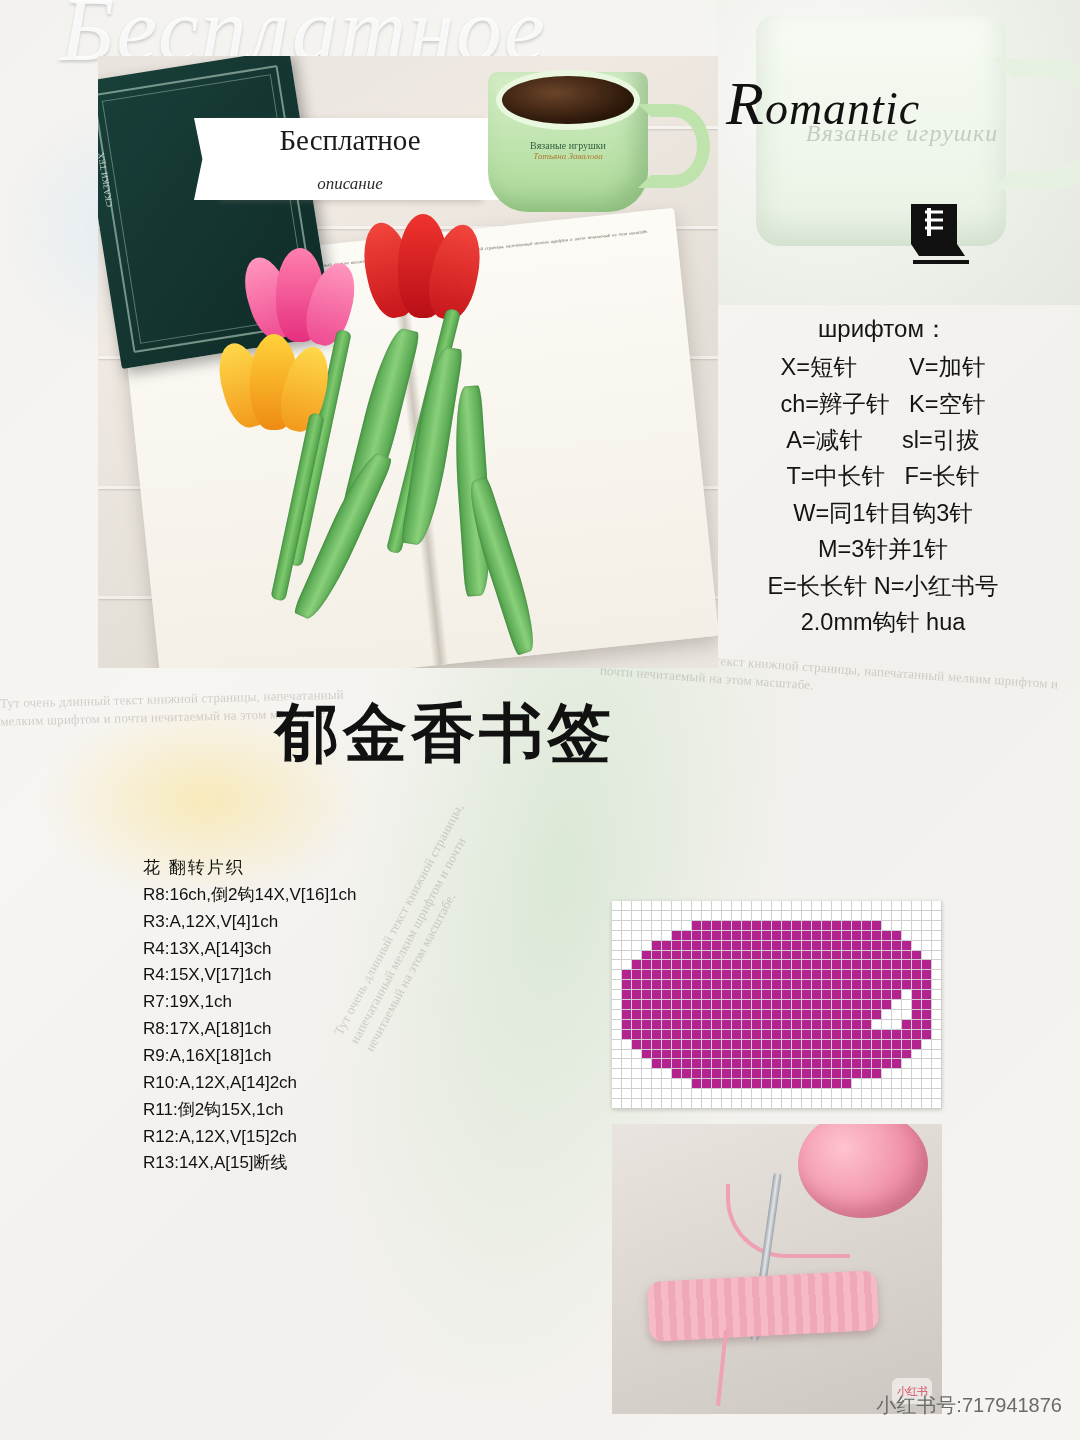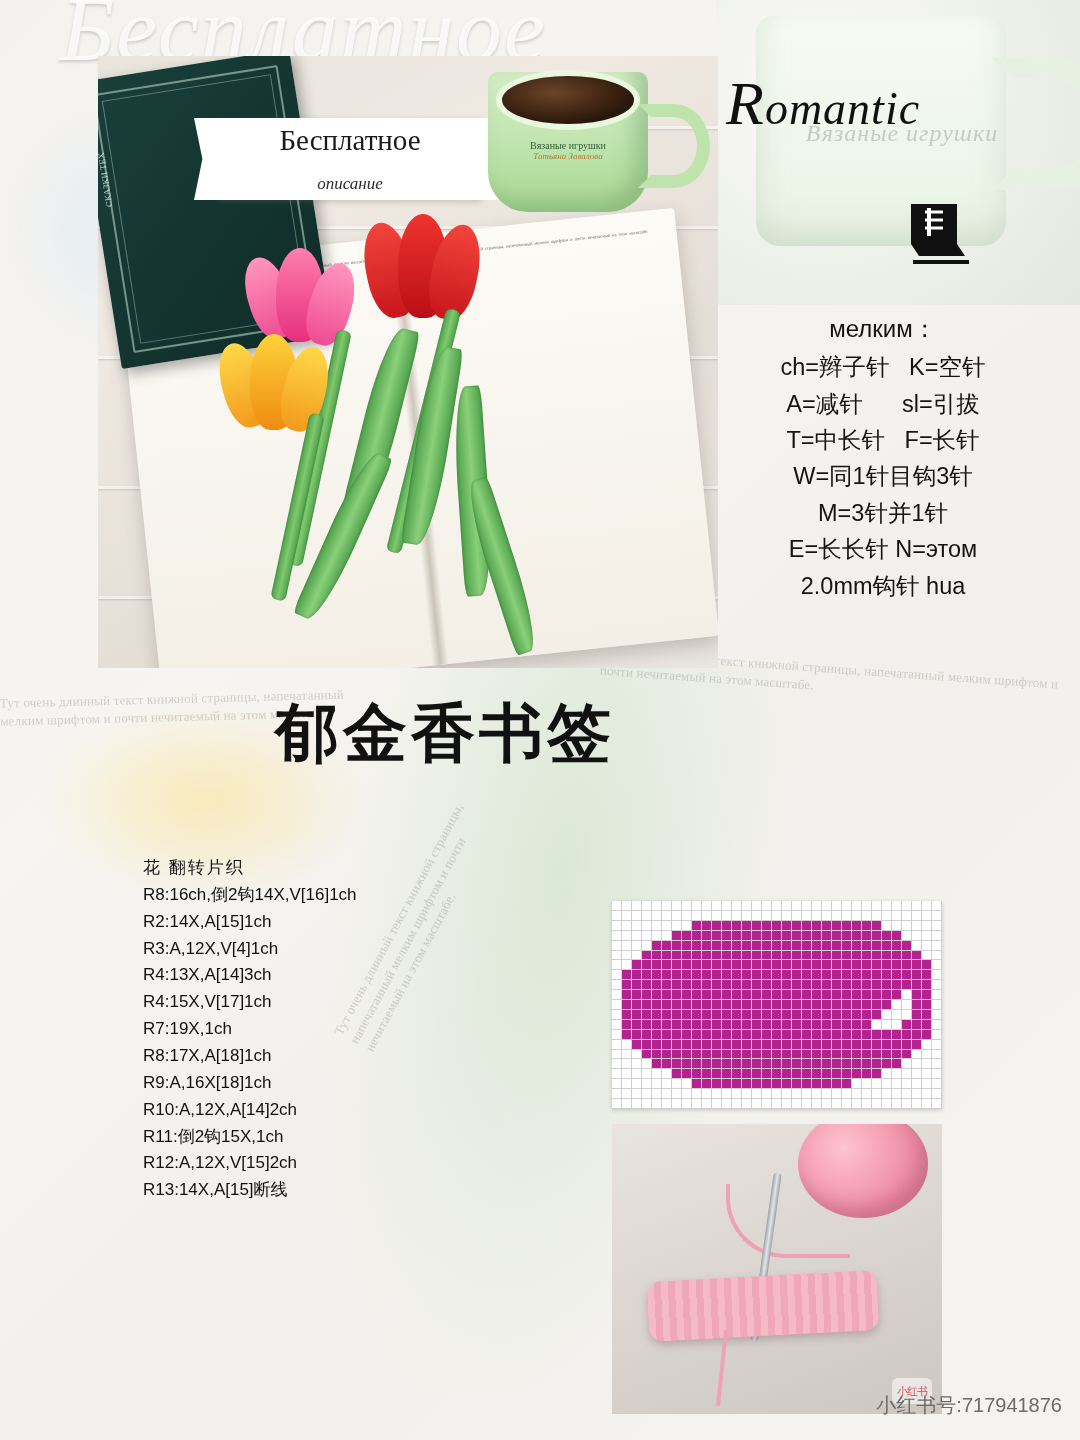--- a/index.html
+++ b/index.html
@@ -525,36 +525,36 @@
   </div>
 
   <div class="leaf" style="left:266px;top:270px;width:34px;height:190px;transform:rotate(14deg);"></div>
   <div class="leaf" style="left:318px;top:290px;width:32px;height:200px;transform:rotate(9deg);"></div>
   <div class="leaf" style="left:360px;top:330px;width:30px;height:210px;transform:rotate(-4deg);"></div>
   <div class="leaf" style="left:230px;top:390px;width:30px;height:180px;transform:rotate(24deg);"></div>
   <div class="leaf" style="left:390px;top:420px;width:28px;height:180px;transform:rotate(-18deg);"></div>
 </div>
 
 <div class="legend">
-  <div class="legend-title">мелким：</div>
+  <div class="legend-title">шрифтом：</div>
+  <div class="row">X=短针        V=加针</div>
   <div class="row">ch=辫子针   K=空针</div>
   <div class="row">A=减针      sl=引拔</div>
   <div class="row">T=中长针   F=长针</div>
   <div class="row">W=同1针目钩3针</div>
   <div class="row">M=3针并1针</div>
-  <div class="row">E=长长针 N=этом</div>
+  <div class="row">E=长长针 N=小红书号</div>
   <div class="row">2.0mm钩针 hua</div>
 </div>
 
 <div class="doc-title">郁金香书签</div>
 
 <div class="pattern-block">
   <div class="head">花 翻转片织</div>
   <div>R8:16ch,倒2钩14X,V[16]1ch</div>
-  <div>R2:14X,A[15]1ch</div>
   <div>R3:A,12X,V[4]1ch</div>
   <div>R4:13X,A[14]3ch</div>
   <div>R4:15X,V[17]1ch</div>
   <div>R7:19X,1ch</div>
   <div>R8:17X,A[18]1ch</div>
   <div>R9:A,16X[18]1ch</div>
   <div>R10:A,12X,A[14]2ch</div>
   <div>R11:倒2钩15X,1ch</div>
   <div>R12:A,12X,V[15]2ch</div>
   <div>R13:14X,A[15]断线</div>

